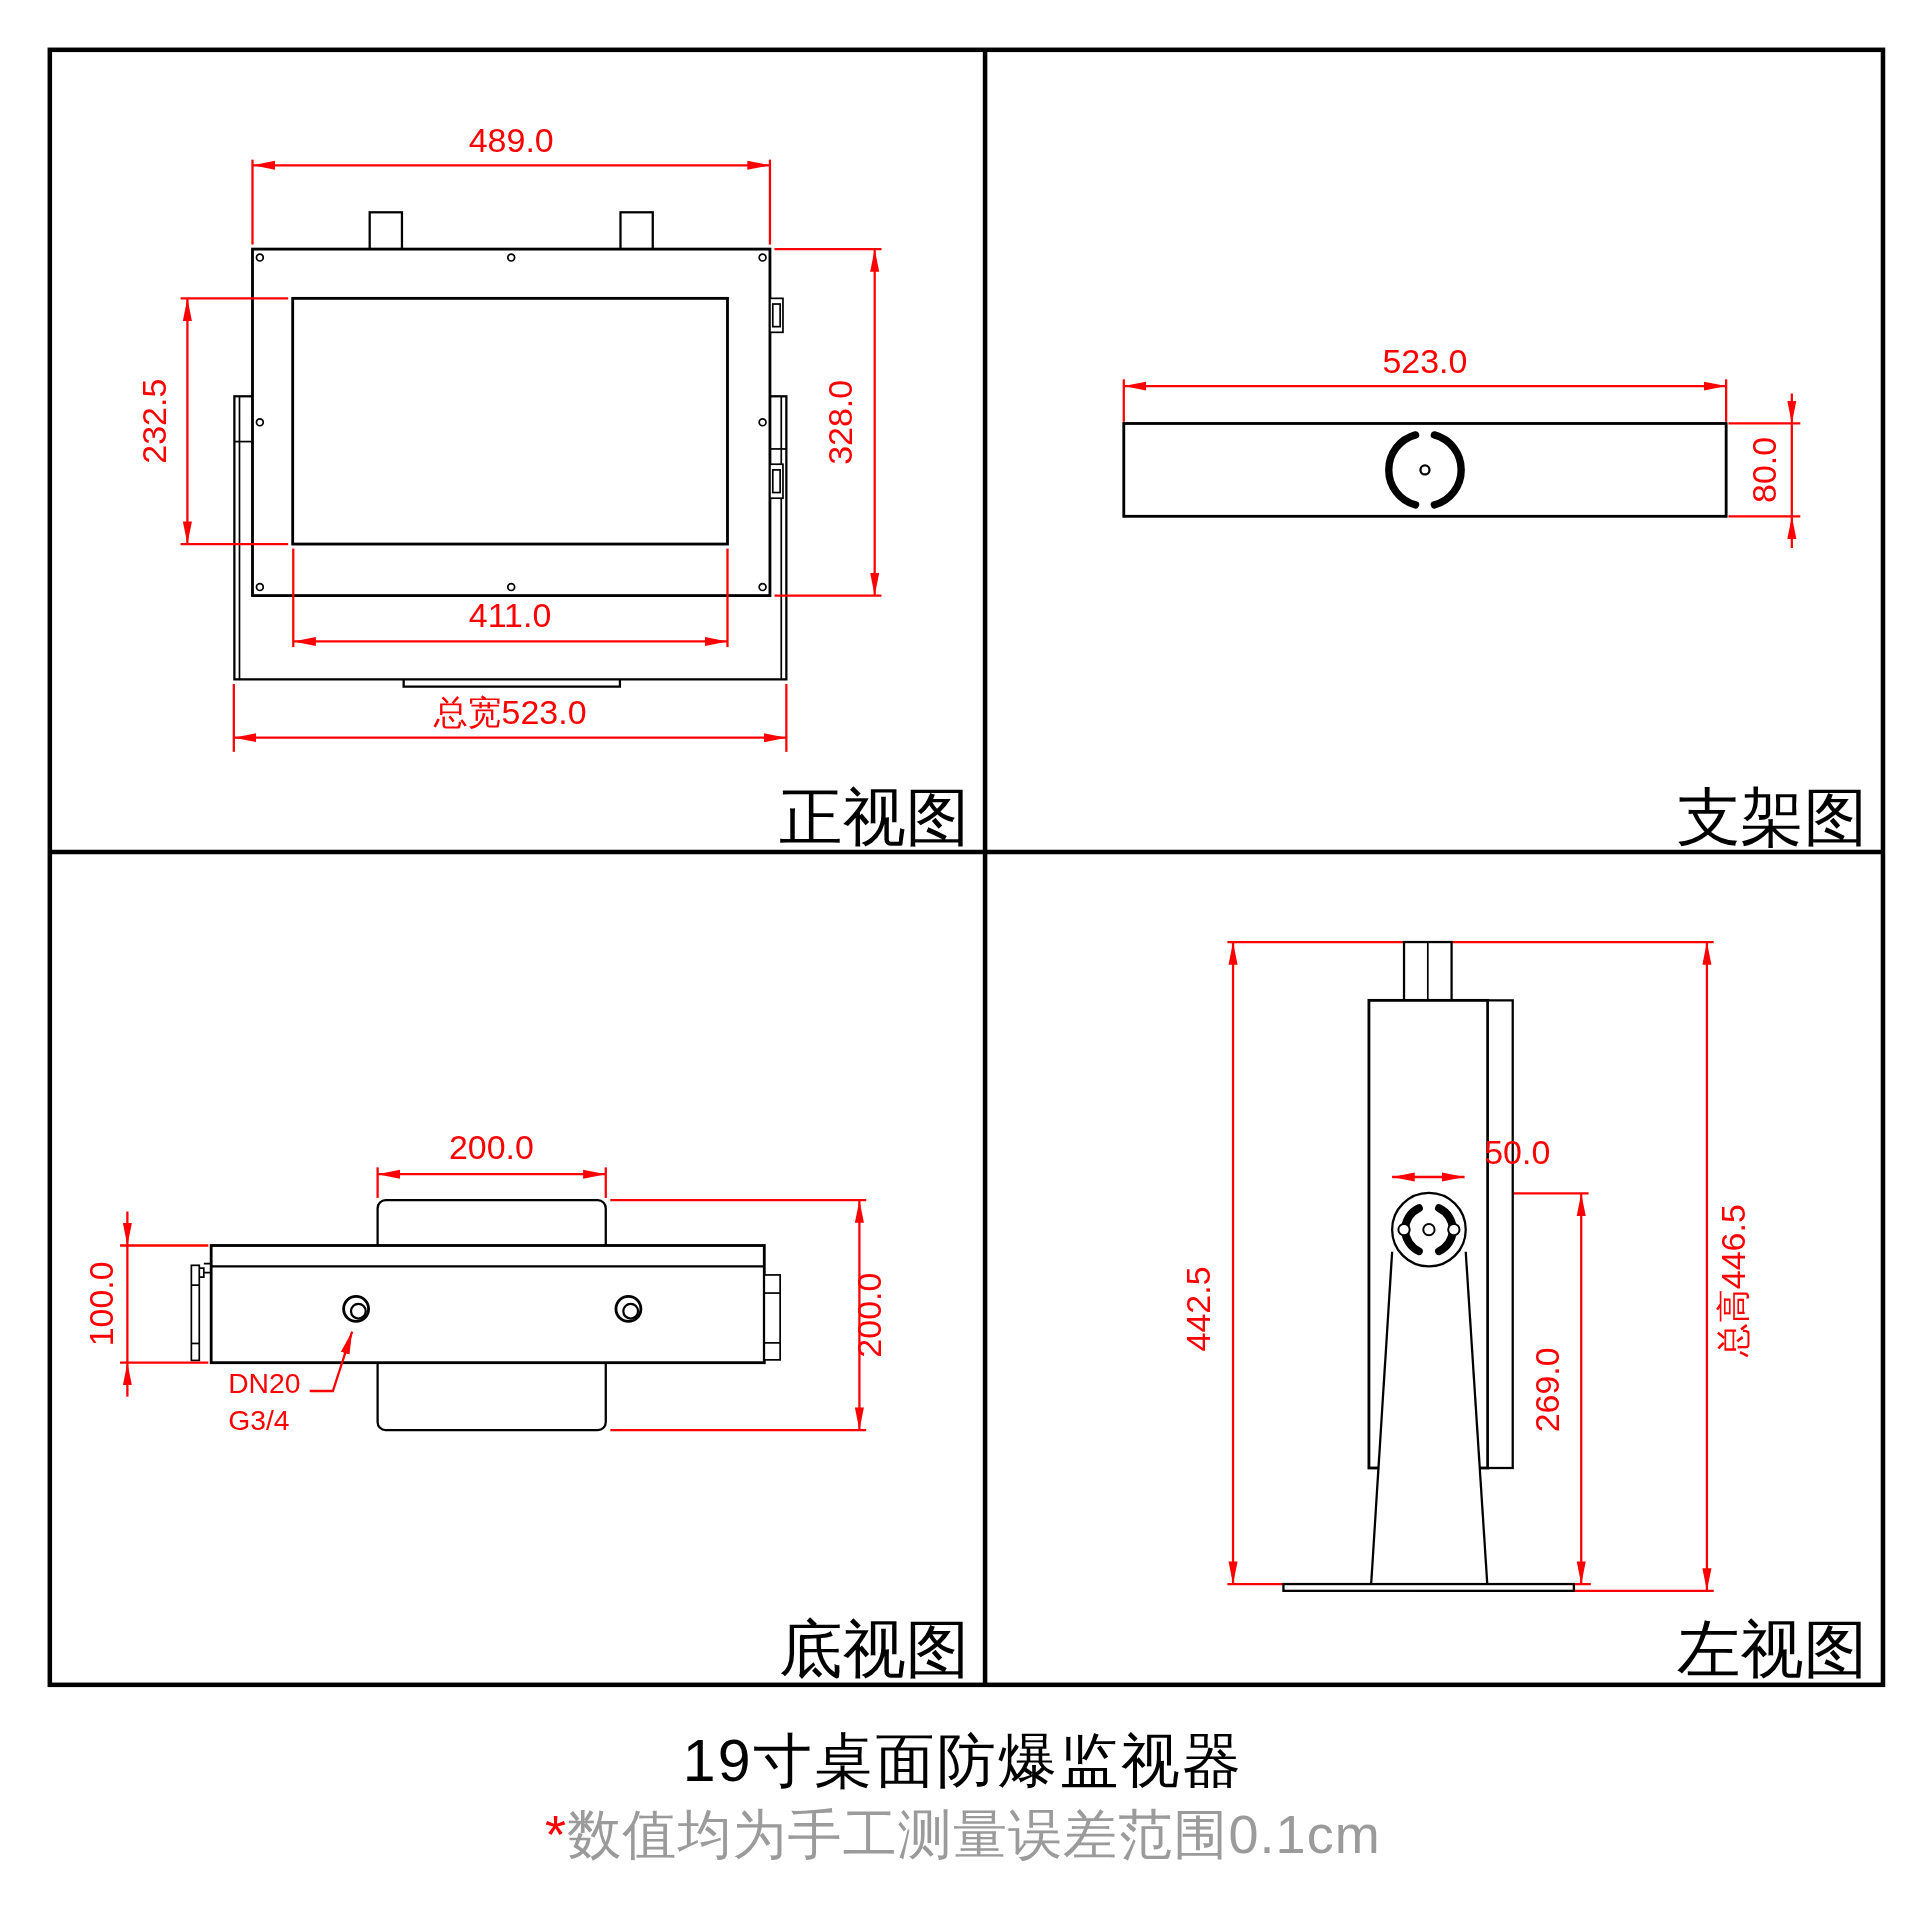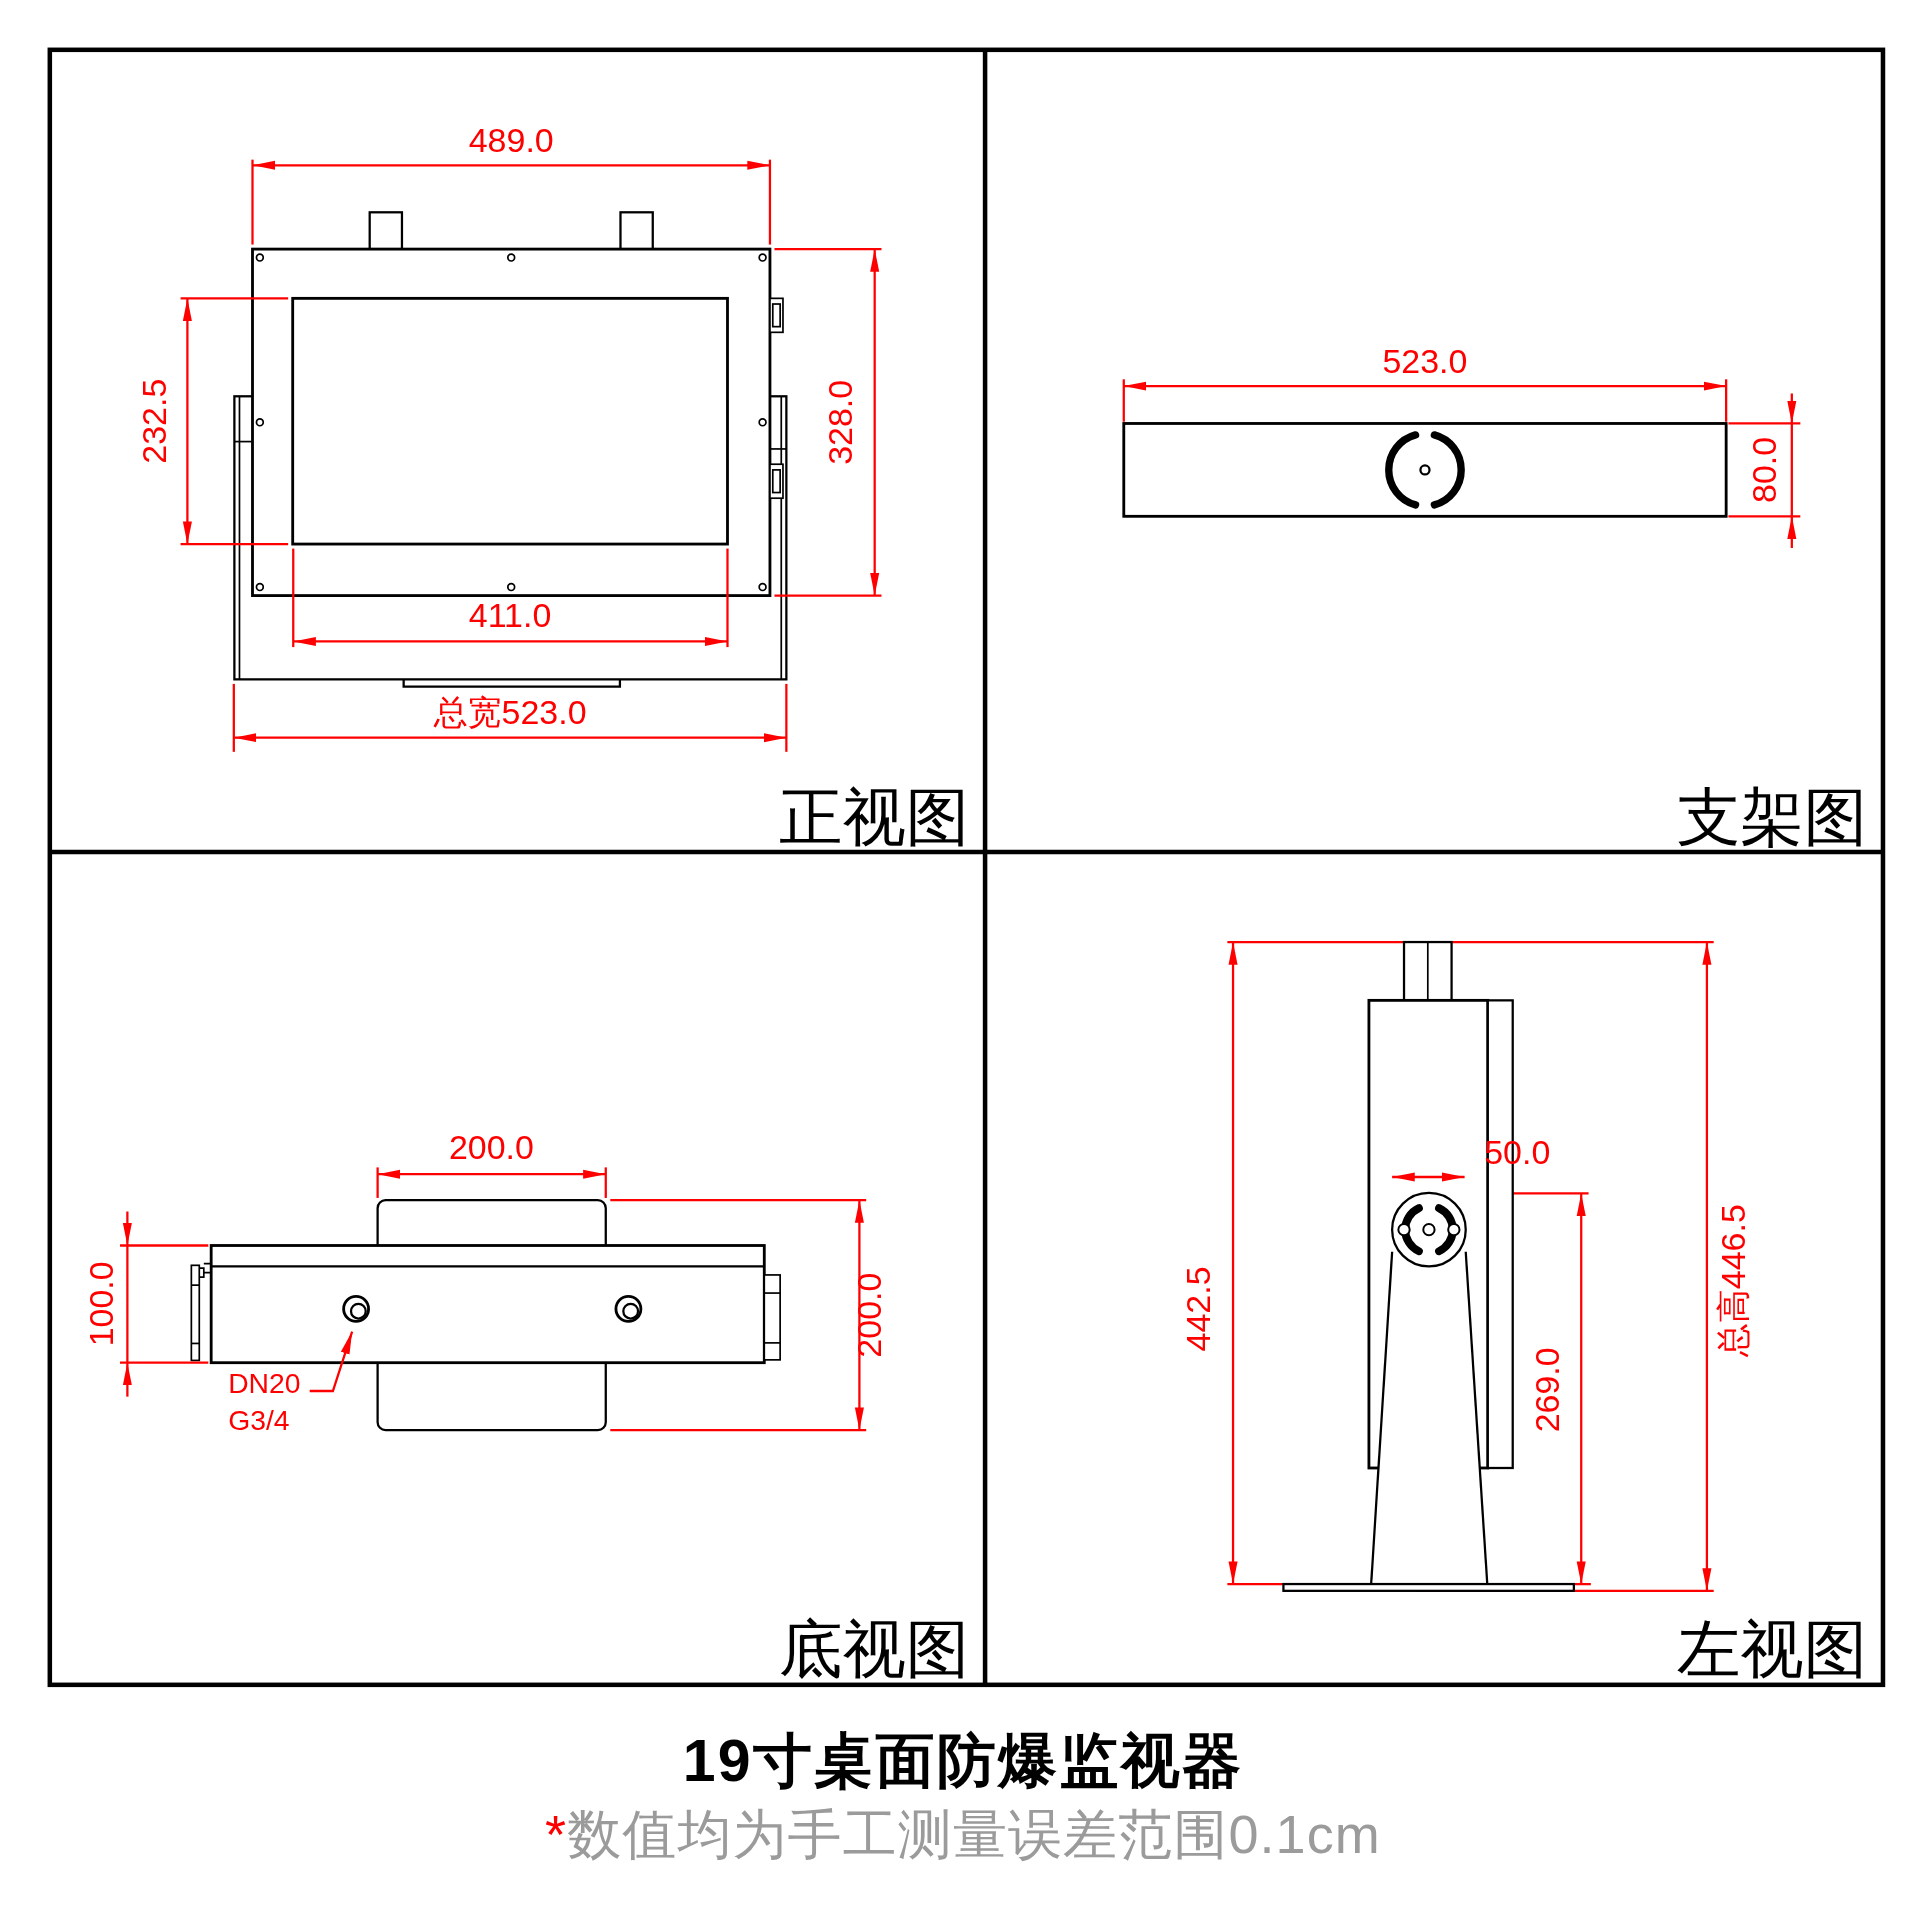--- a/index.html
+++ b/index.html
@@ -2,21 +2,21 @@
 <html style="font-size:9px"><head>
 <meta charset="utf-8">
 <style>
   html,body{margin:0;padding:0;background:#ffffff;}
   body{width:1926px;height:1926px;position:relative;font-family:"Liberation Sans",sans-serif;}
   svg{position:absolute;left:0;top:0;}
   .dim-txt{font-family:"Liberation Sans",sans-serif;font-size:60px;fill:#ff0000;}
   .callout-txt{font-family:"Liberation Sans",sans-serif;font-size:50px;fill:#ff0000;}
   .view-label{font-family:"Liberation Sans",sans-serif;font-size:112px;fill:#000000;}
   #title-block{position:absolute;left:0;top:1722px;width:1926px;text-align:center;
-    font-size:59px;font-weight:700;color:#000;letter-spacing:2.3px;}
+    font-size:59px;font-weight:400;color:#000;letter-spacing:2.3px;}
   #note-block{position:absolute;left:0;top:1799px;width:1926px;text-align:center;
     font-size:54px;color:#9b9b9b;letter-spacing:1.1px;}
   #note-block .star{color:#ff0000;}
 </style>
 </head>
 <body>
 
 <svg width="1926" height="1926" viewBox="0 0 3402 3402">
   <defs>
     <marker id="arr" markerUnits="userSpaceOnUse" markerWidth="42" markerHeight="22" refX="40" refY="11" orient="auto-start-reverse">

